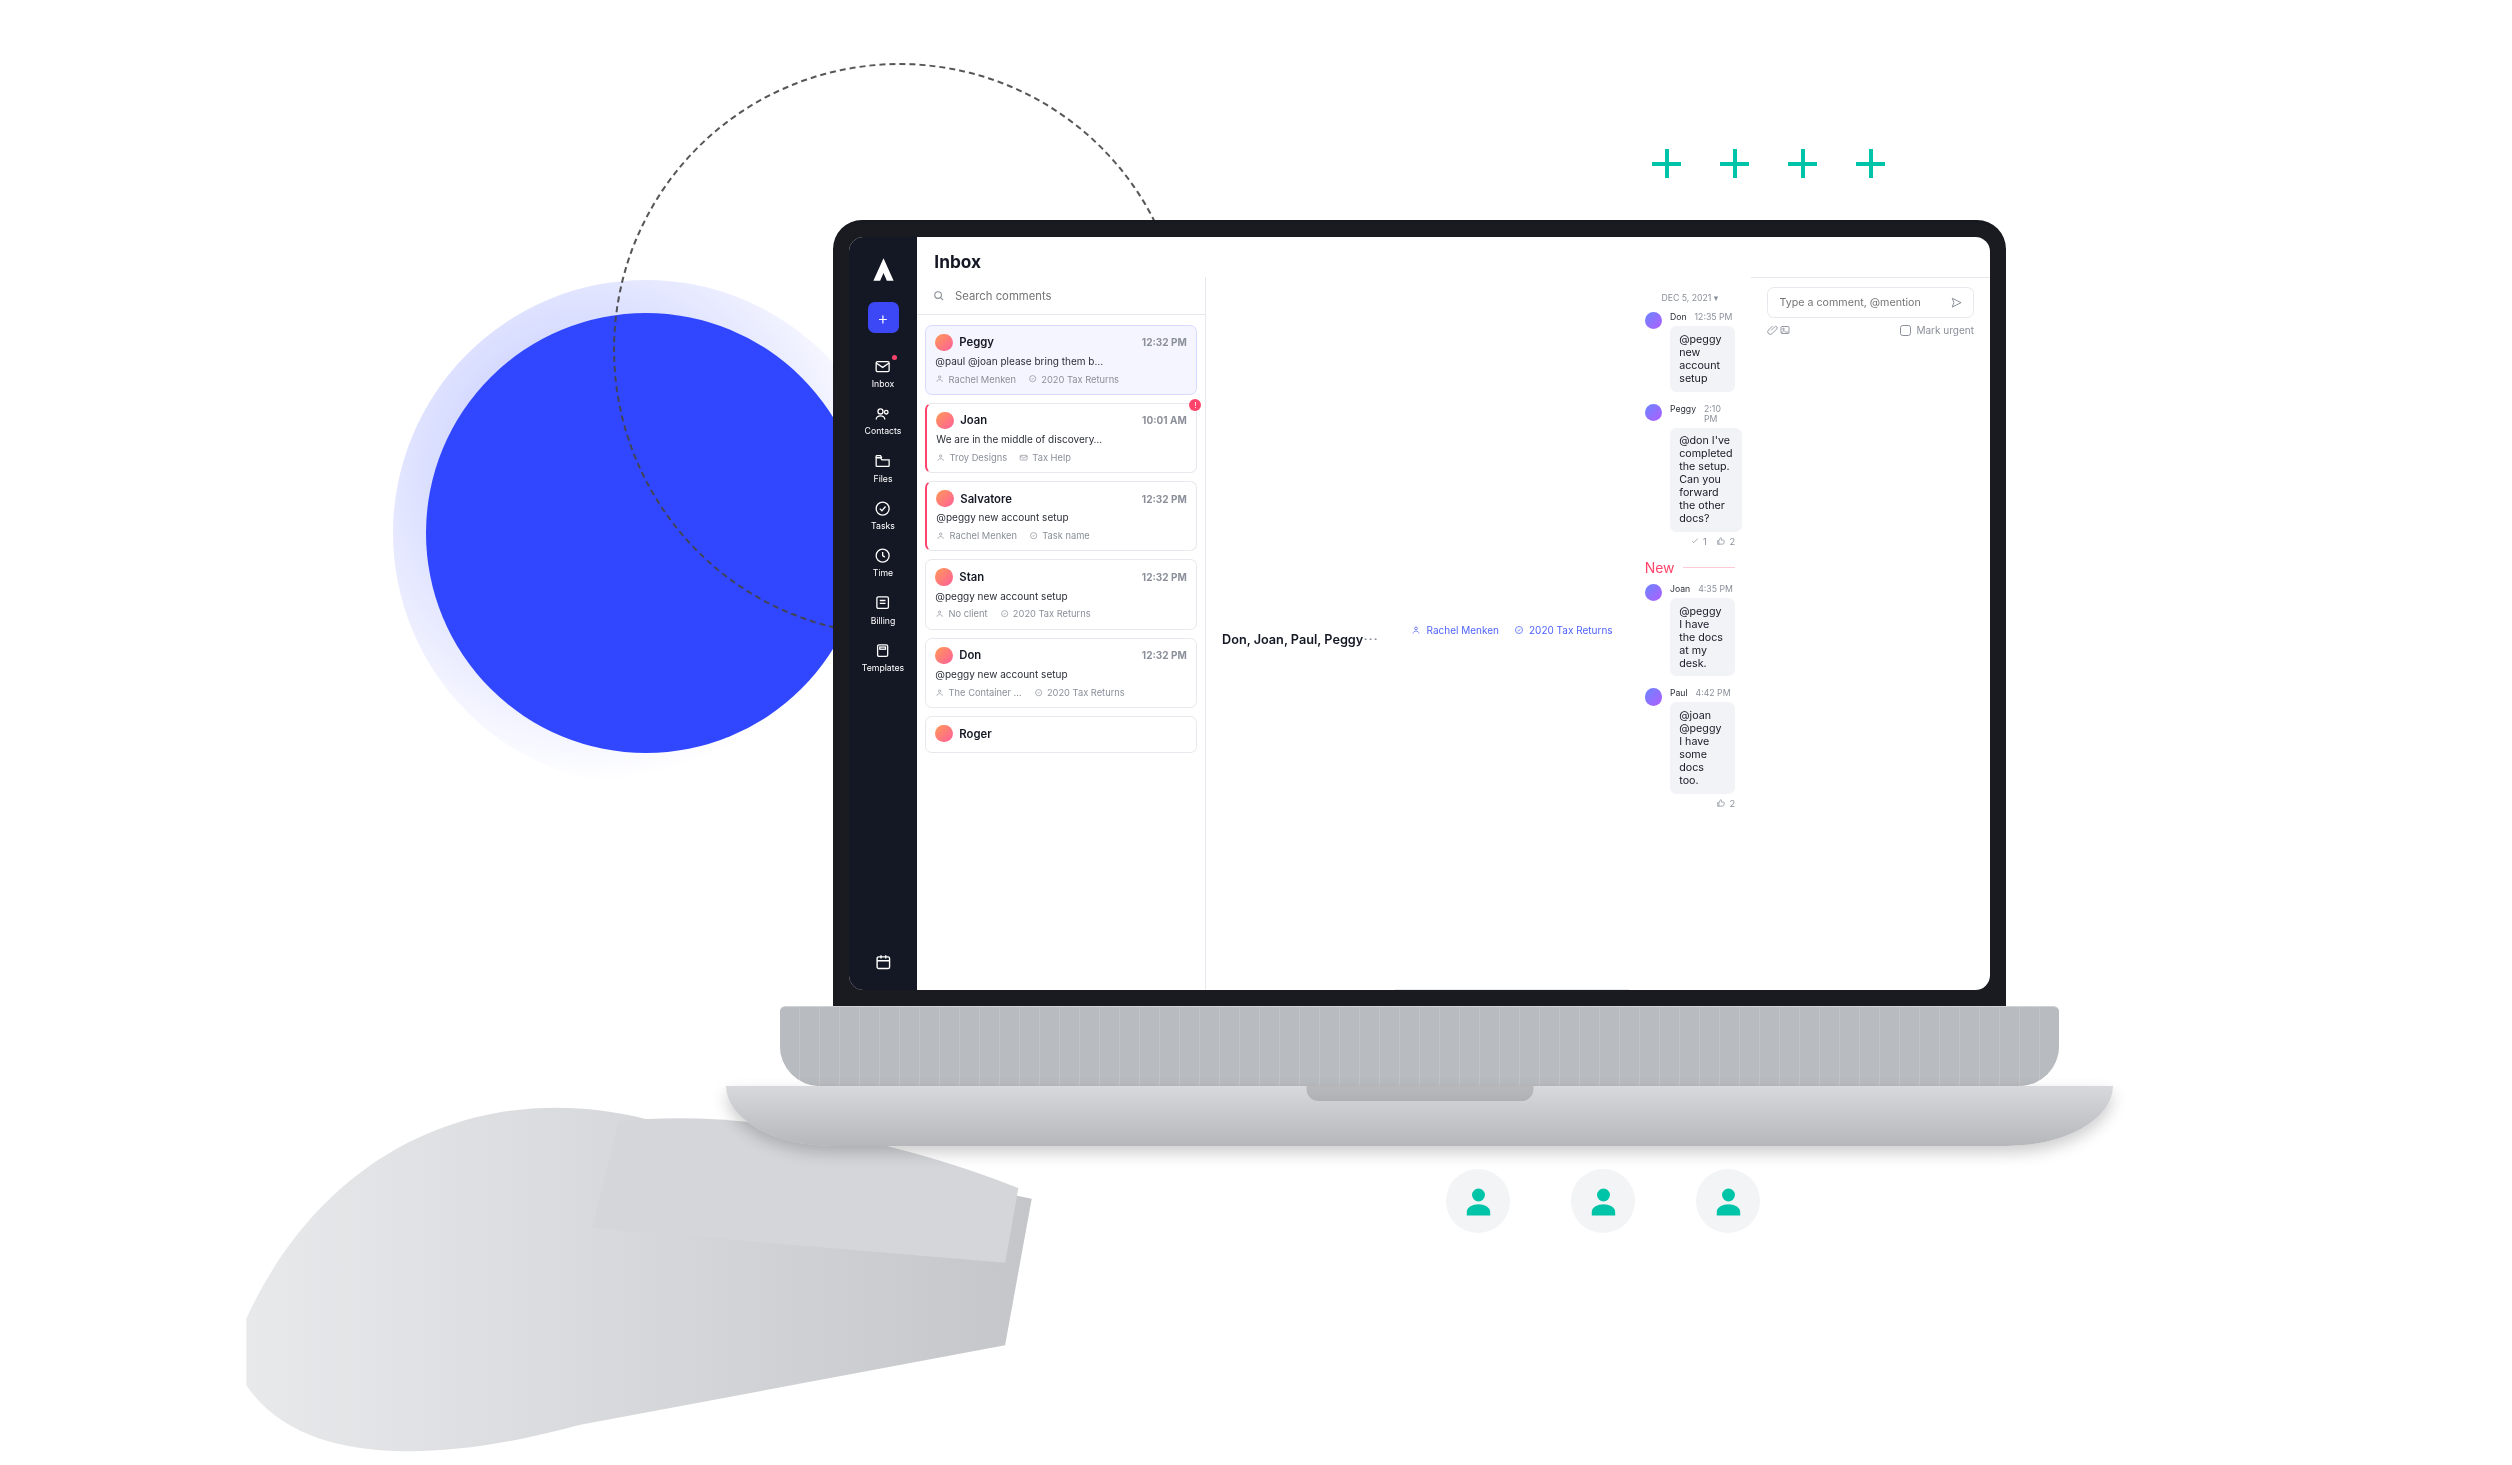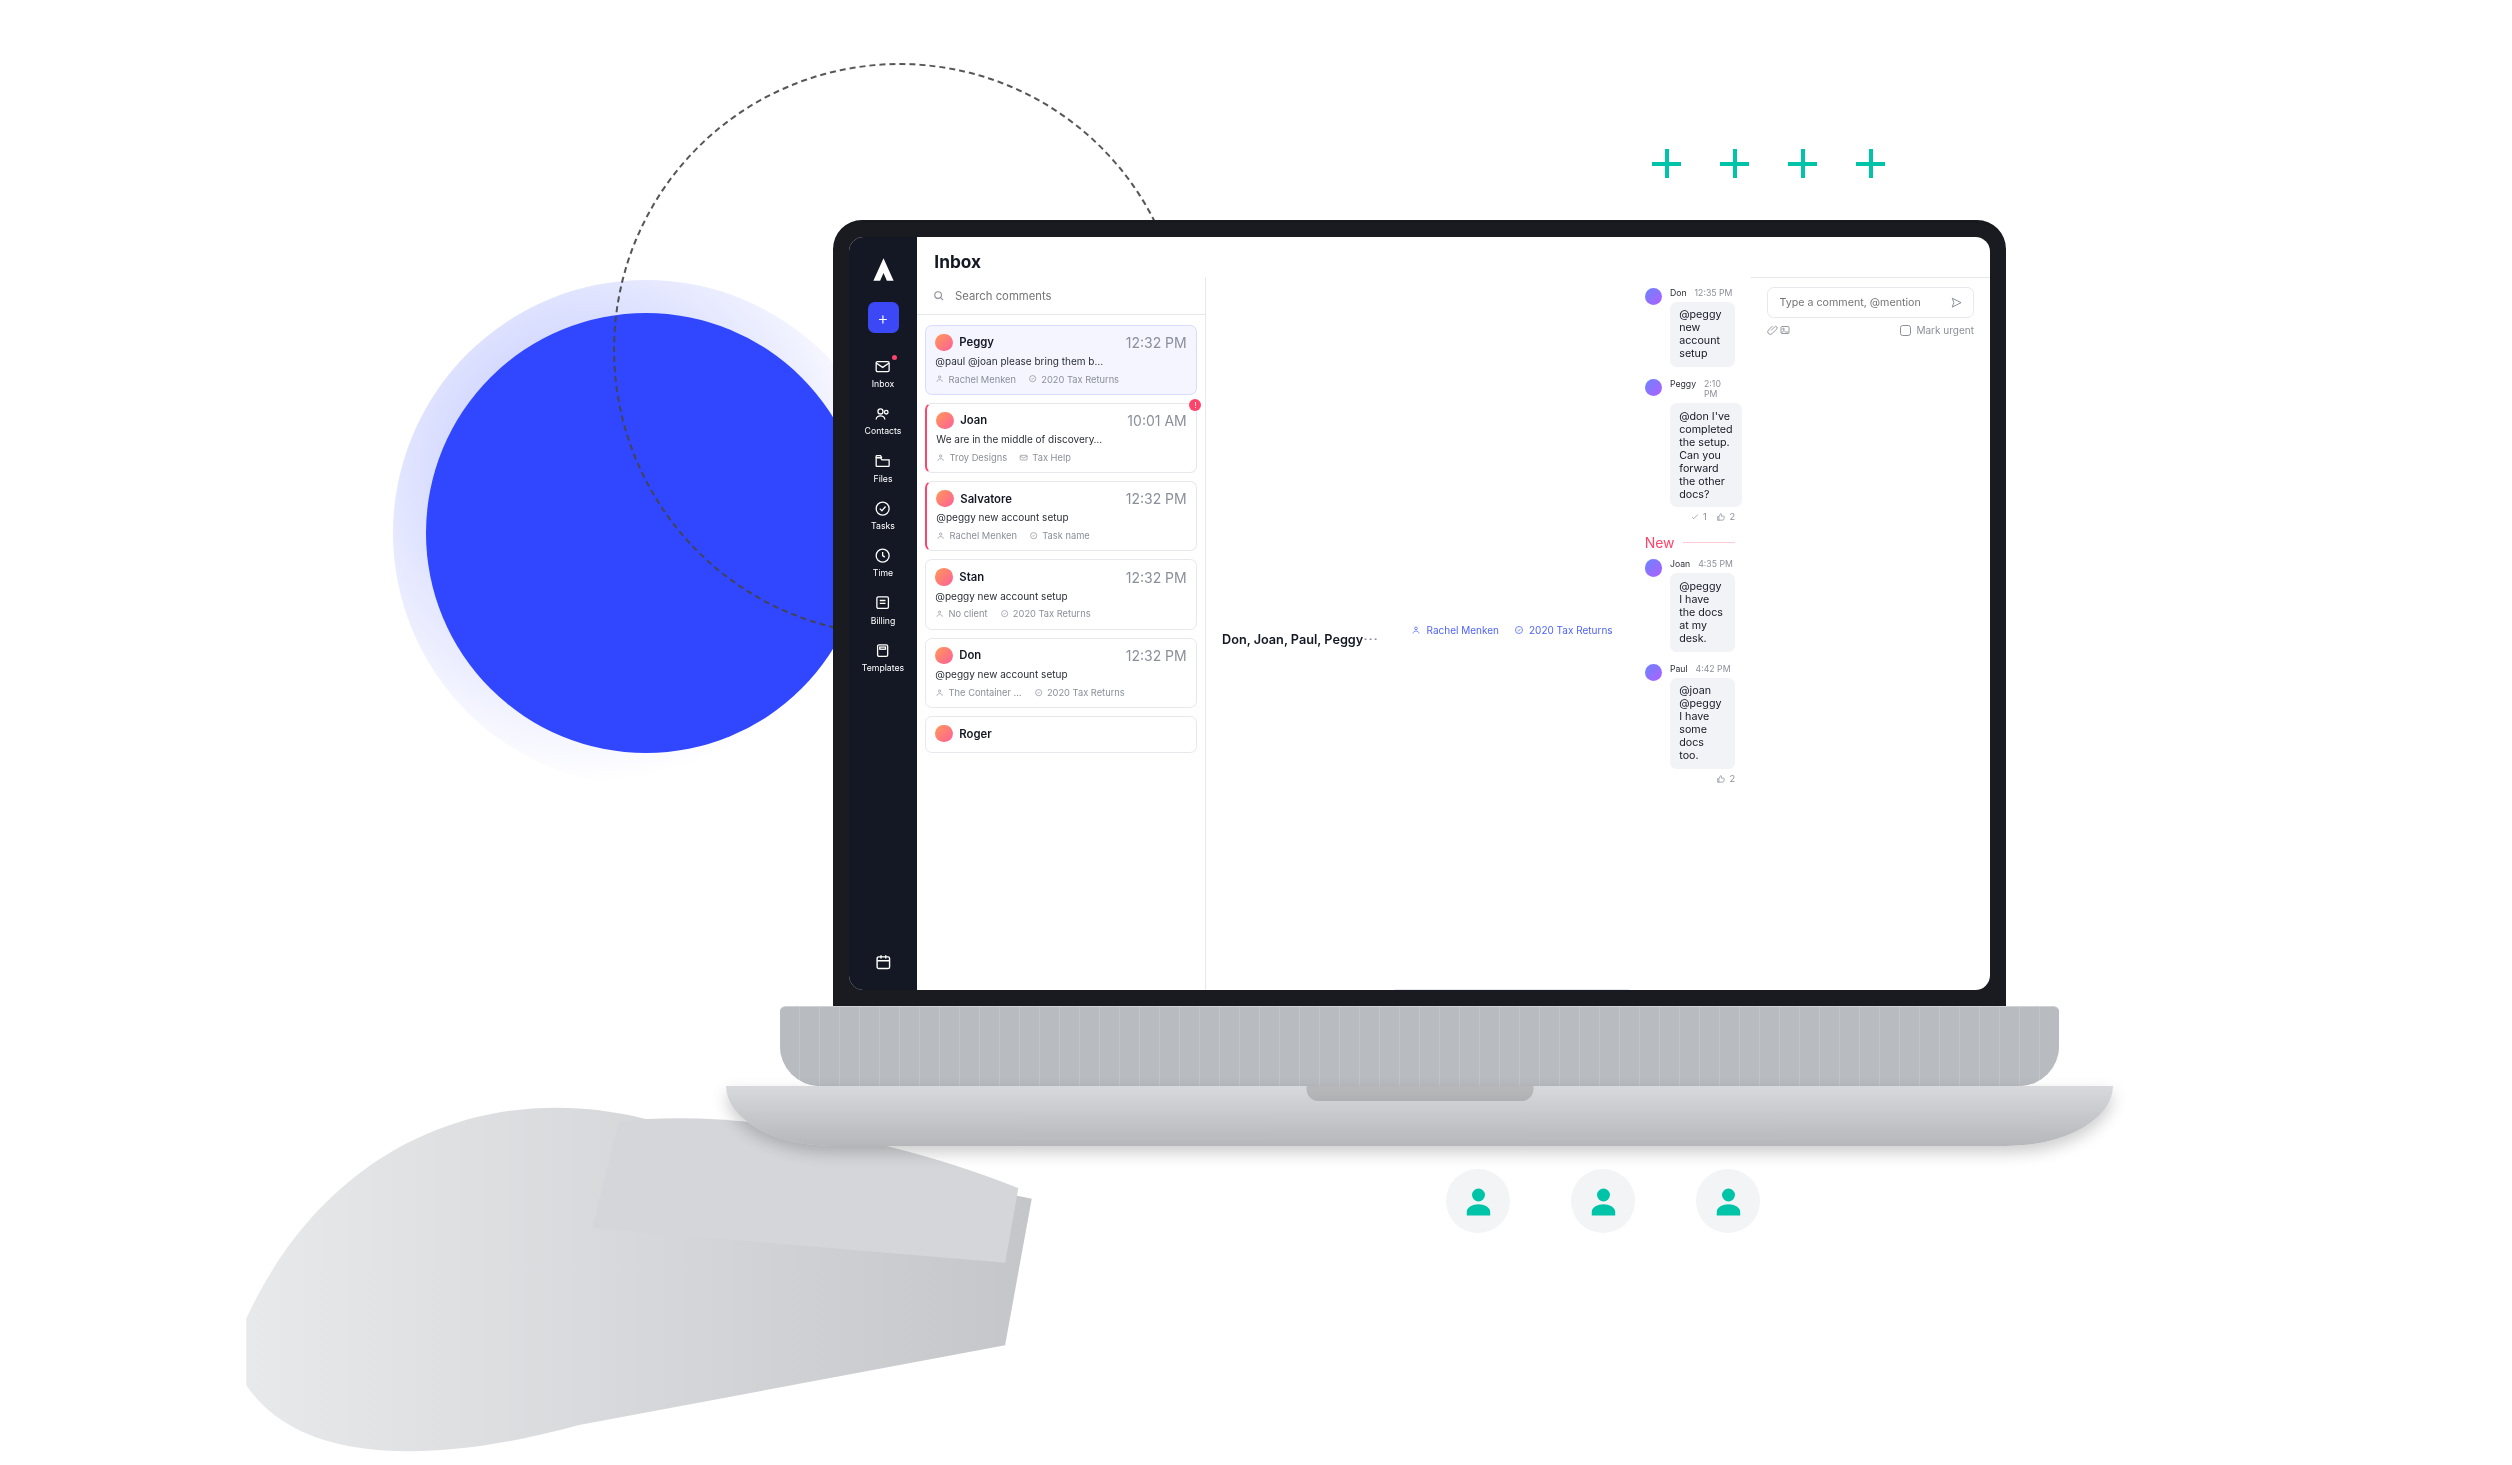--- a/index.html
+++ b/index.html
@@ -70,21 +70,21 @@
 
   
   .list{flex:1;overflow:hidden;padding:9.3px 8px;display:flex;flex-direction:column;gap:8px;}
   .card{border:0.7px solid var(--line);border-radius:6.7px;padding:8px 9.3px 9.3px 9.3px;position:relative;}
   .card.selected{background:#F4F5FF;border-color:#D7DBFF;}
   .card.unread{border-left:2.7px solid var(--red);}
   .card .alert{position:absolute;top:-5.3px;right:-5.3px;width:12px;height:12px;border-radius:50%;background:var(--red);color:#fff;font-size:8px;display:flex;align-items:center;justify-content:center;}
   .row1{display:flex;align-items:center;gap:6.7px;}
   .avatar{width:17.3px;height:17.3px;border-radius:50%;background:linear-gradient(135deg,#ff9a56,#ff5e9a);flex:none;}
   .row1 .name{font-weight:600;font-size:11.3px;}
-  .row1 .time{margin-left:auto;font-size:14px;color:var(--muted);}
+  .row1 .time{margin-left:auto;font-size:10px;color:var(--muted);font-weight:bold;}
   .snippet{margin:4px 0 6.7px 0;font-size:10px;color:#2A2E37;white-space:nowrap;overflow:hidden;text-overflow:ellipsis;}
   .unread .snippet{font-weight:400;}
   .meta{display:flex;gap:12px;color:var(--muted);font-size:9.3px;}
   .meta span{display:flex;align-items:center;gap:4px;}
   .meta svg{width:9.3px;height:9.3px;stroke:var(--muted);fill:none;stroke-width:1.8;}
 
   
   .thread{flex:1;display:flex;flex-direction:row;min-width:0;}
   .thread-head{display:flex;align-items:center;padding:12px 16px 0 16px;}
   .thread-head .ptitle{font-weight:600;font-size:12.7px;}
@@ -357,20 +357,21 @@
                   </span>
                 <span>
                     <svg viewBox="0 0 24 24">
                       <circle cx="12" cy="12" r="8.5"></circle>
                       <path d="M8.5 12l2.5 2.5 4.5-5"></path>
                     </svg>
                     <span>2020 Tax Returns</span>
                   </span>
               </div>
               <div class="messages" id="messages">
+                  <div class="datebar">DEC 5, 2021</div>
                   <div class="msg">
                     <div class="mav"></div>
                     <div class="mc"><div class="mhead">
                         <span class="mname">Don</span>
                         <span>12:35 PM</span>
                       </div><div class="bubble">@peggy new account setup</div></div>
                   </div>
                   <div class="msg">
                     <div class="mav"></div>
                     <div class="mc"><div class="mhead">

